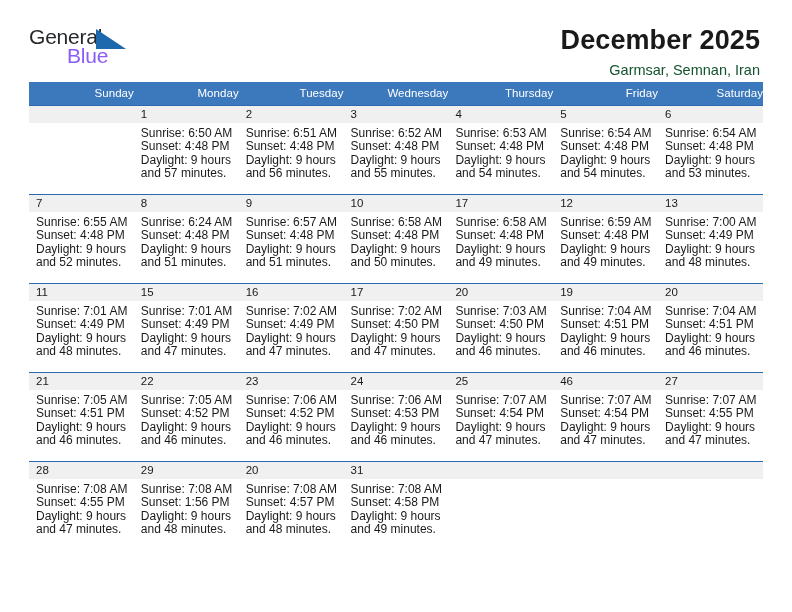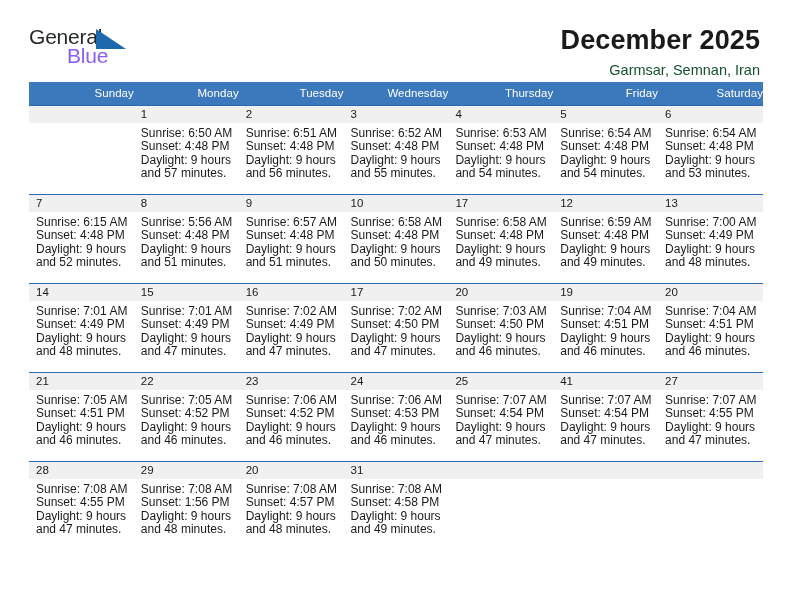--- a/index.html
+++ b/index.html
@@ -257,34 +257,34 @@
             </div>
           </td>
         </tr>
         <tr>
           <td>
             <div class="daycell">
               <div class="daynum-band">
                 <div class="daynum">7</div>
               </div>
               <div class="dayinfo">
-                <div>Sunrise: 6:15 AM</div>
+                <div>Sunrise: 6:55 AM</div>
                 <div>Sunset: 4:48 PM</div>
                 <div>Daylight: 9 hours</div>
                 <div>and 52 minutes.</div>
               </div>
             </div>
           </td>
           <td>
             <div class="daycell">
               <div class="daynum-band">
                 <div class="daynum">8</div>
               </div>
               <div class="dayinfo">
-                <div>Sunrise: 5:56 AM</div>
+                <div>Sunrise: 6:24 AM</div>
                 <div>Sunset: 4:48 PM</div>
                 <div>Daylight: 9 hours</div>
                 <div>and 51 minutes.</div>
               </div>
             </div>
           </td>
           <td>
             <div class="daycell">
               <div class="daynum-band">
                 <div class="daynum">9</div>
@@ -347,21 +347,21 @@
                 <div>Daylight: 9 hours</div>
                 <div>and 48 minutes.</div>
               </div>
             </div>
           </td>
         </tr>
         <tr>
           <td>
             <div class="daycell">
               <div class="daynum-band">
-                <div class="daynum">14</div>
+                <div class="daynum">11</div>
               </div>
               <div class="dayinfo">
                 <div>Sunrise: 7:01 AM</div>
                 <div>Sunset: 4:49 PM</div>
                 <div>Daylight: 9 hours</div>
                 <div>and 48 minutes.</div>
               </div>
             </div>
           </td>
           <td>
@@ -505,21 +505,21 @@
                 <div>Sunrise: 7:07 AM</div>
                 <div>Sunset: 4:54 PM</div>
                 <div>Daylight: 9 hours</div>
                 <div>and 47 minutes.</div>
               </div>
             </div>
           </td>
           <td>
             <div class="daycell">
               <div class="daynum-band">
-                <div class="daynum">41</div>
+                <div class="daynum">46</div>
               </div>
               <div class="dayinfo">
                 <div>Sunrise: 7:07 AM</div>
                 <div>Sunset: 4:54 PM</div>
                 <div>Daylight: 9 hours</div>
                 <div>and 47 minutes.</div>
               </div>
             </div>
           </td>
           <td>

